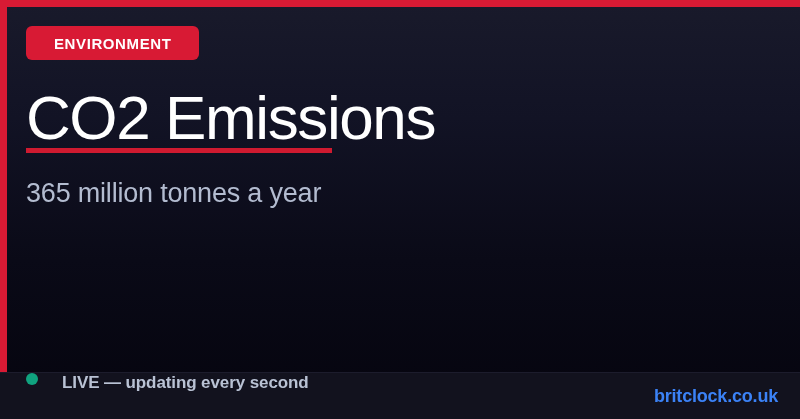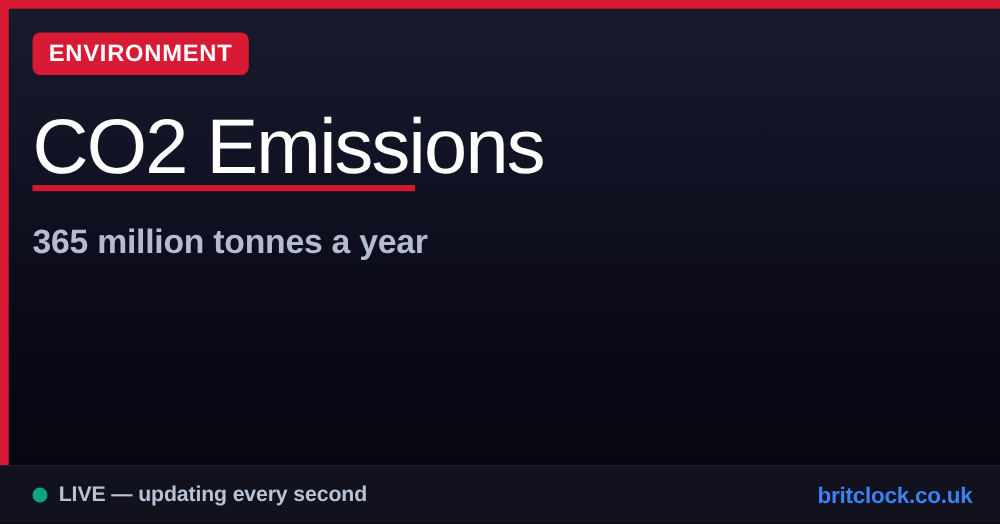--- a/index.html
+++ b/index.html
@@ -38,25 +38,25 @@
     height: 372px;
   }
 
   #badge {
     position: absolute;
     left: 0;
     top: 26px;
     height: 34px;
     display: inline-flex;
     align-items: center;
-    padding: 0 13px;
+    padding: 0 28px;
     background: #d81a34;
     border-radius: 6px;
     color: #ffffff;
-    font-size: 19px;
+    font-size: 15px;
     font-weight: bold;
     letter-spacing: 0.6px;
     line-height: 1;
     white-space: nowrap;
   }
 
   #headline-wrap {
     position: absolute;
     left: 0;
     top: 86px;
@@ -80,21 +80,21 @@
     background: #cf1a30;
   }
 
   #subtitle {
     position: absolute;
     left: 0;
     top: 176px;
     margin: 0;
     color: #b3bcd0;
     font-size: 27px;
-    font-weight: bold;
+    font-weight: normal;
     line-height: 34px;
     letter-spacing: -0.2px;
     white-space: nowrap;
   }
 
   #footer {
     position: absolute;
     left: 0;
     bottom: 0;
     width: 800px;
@@ -102,22 +102,21 @@
     background: #12121e;
     border-top: 1px solid #1c1c2c;
     box-sizing: border-box;
   }
   #footer-left {
     position: absolute;
     left: 26px;
     top: 0;
     height: 46px;
     display: flex;
-    align-items: center;
-    gap: 9px;
+    gap: 24px;
   }
   #live-dot {
     width: 12px;
     height: 12px;
     border-radius: 50%;
     background: #10a37f;
     flex: 0 0 auto;
   }
   #live-label {
     color: #b9c2d4;

